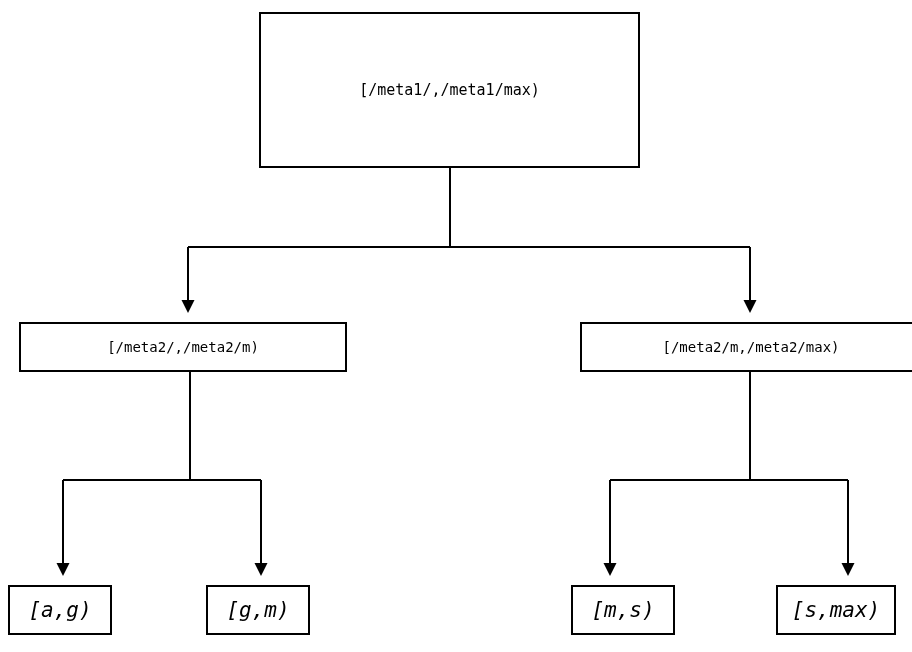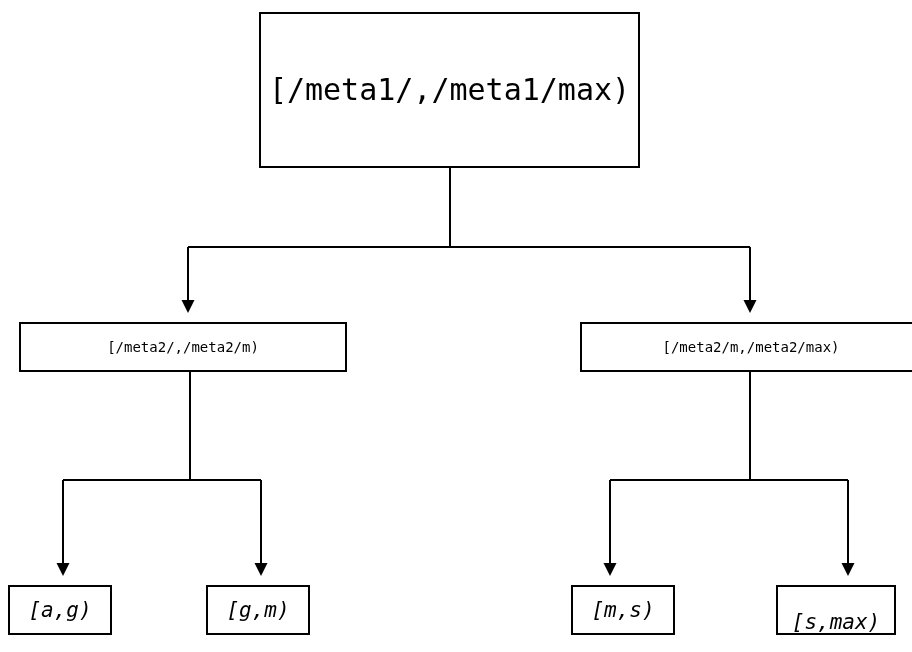--- a/index.html
+++ b/index.html
@@ -41,21 +41,21 @@
     display: block;
     line-height: 1;
   }
   
   #node-root {
     left: 259px;
     top: 12px;
     width: 381px;
     height: 156px;
   }
-  #node-root .node-label { font-size: 30px; }
+  #node-root .node-label { font-size: 15px; }
   
   #node-mid-left {
     left: 19px;
     top: 322px;
     width: 328px;
     height: 50px;
   }
   #node-mid-right {
     left: 580px;
     top: 322px;
@@ -67,21 +67,21 @@
   
   .leaf {
     top: 585px;
     height: 50px;
     font-style: italic;
   }
   .leaf .node-label { font-size: 21px; }
   #node-leaf-0 { left: 8px;   width: 104px; }
   #node-leaf-1 { left: 206px; width: 104px; }
   #node-leaf-2 { left: 553px; width: 104px; margin-left: 18px; }
-  #node-leaf-3 { left: 776px; width: 120px; align-items: flex-end; }
+  #node-leaf-3 { left: 776px; width: 120px; }
 </style>
 </head>
 <body>
 
 <div id="canvas">
 
   <svg id="edges" viewBox="0 0 912 652" width="912" height="652" aria-hidden="true">
     <g stroke="#000000" stroke-width="2" fill="none" shape-rendering="crispEdges">
 
       <path d="M 450 168 L 450 247"></path>

